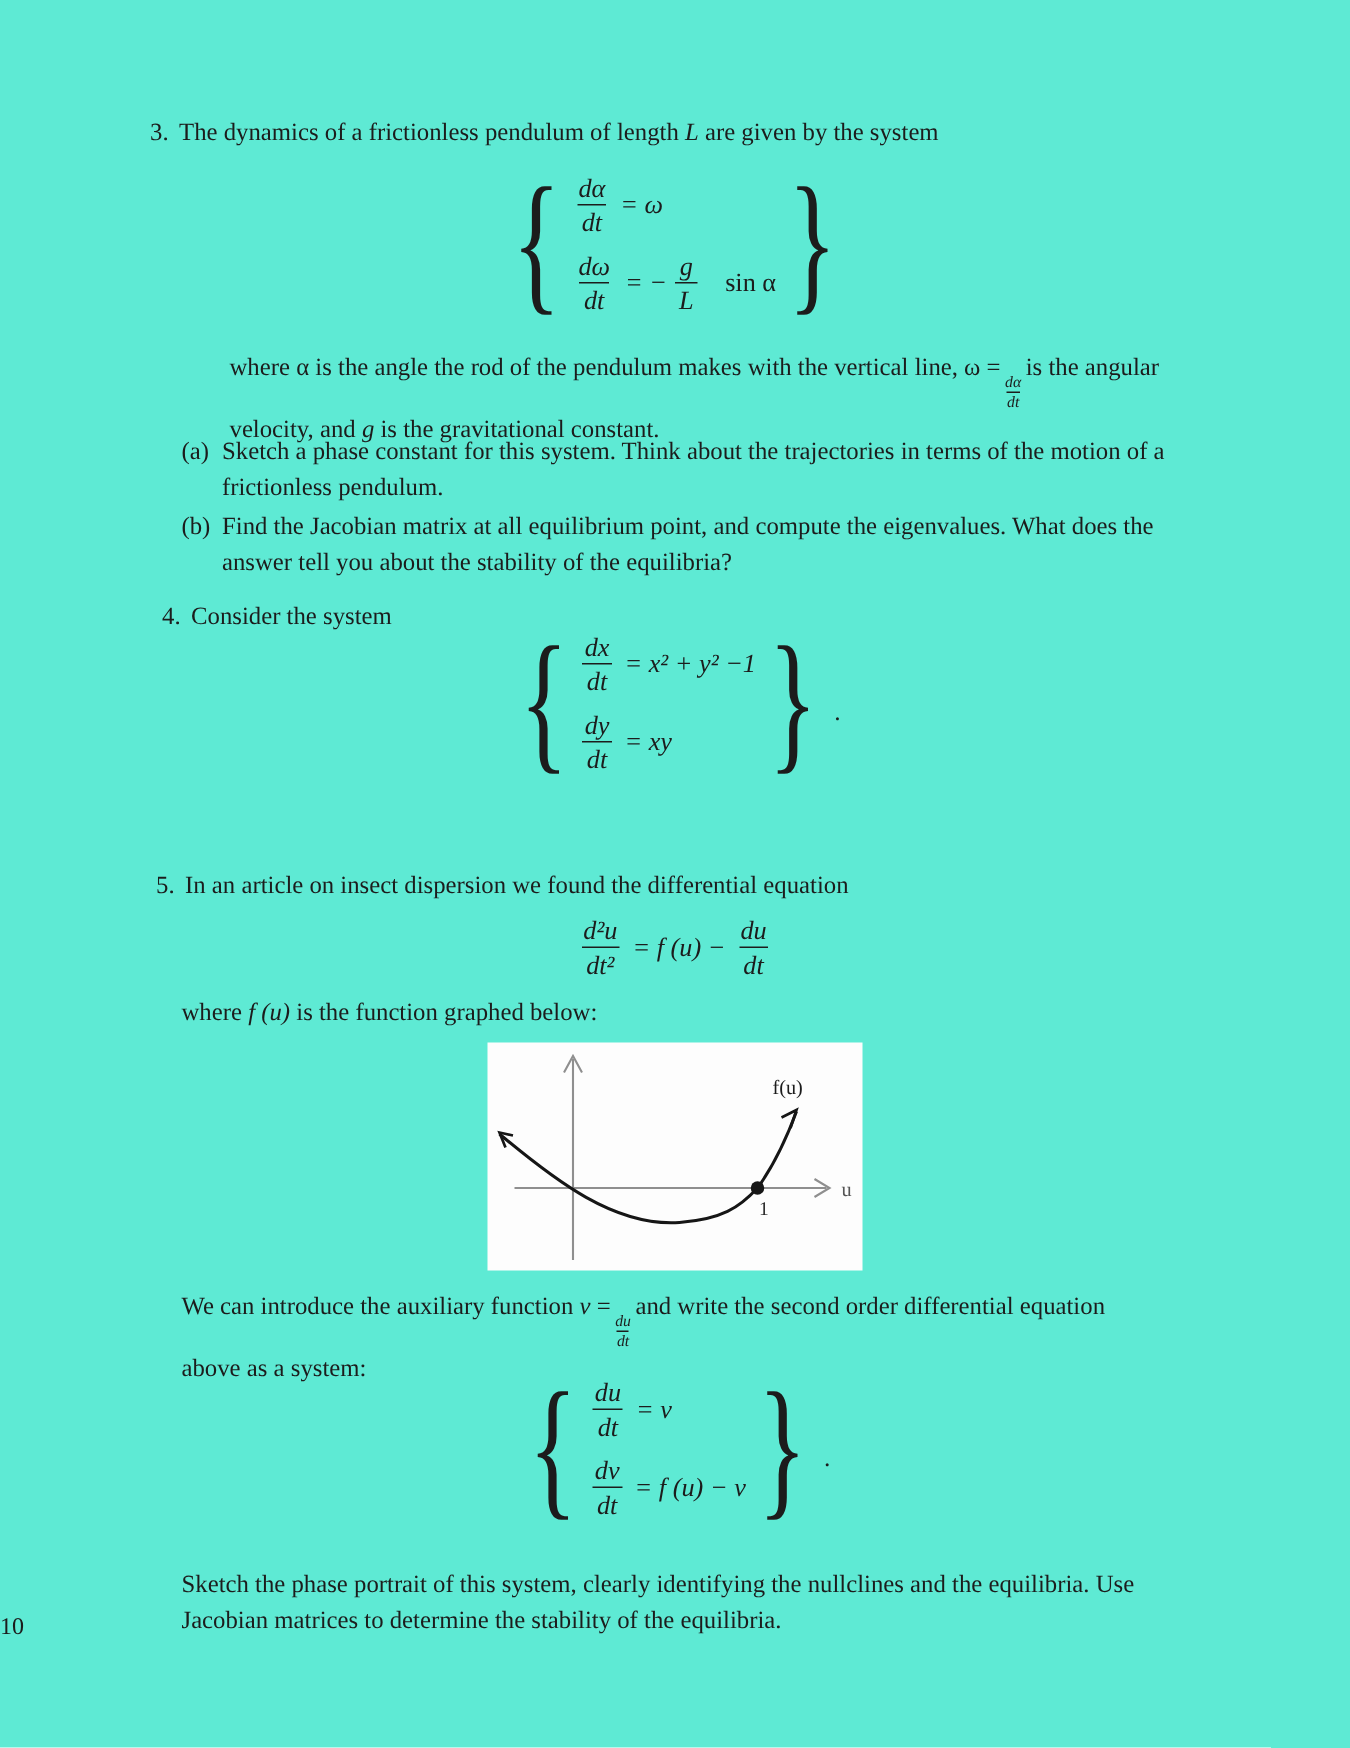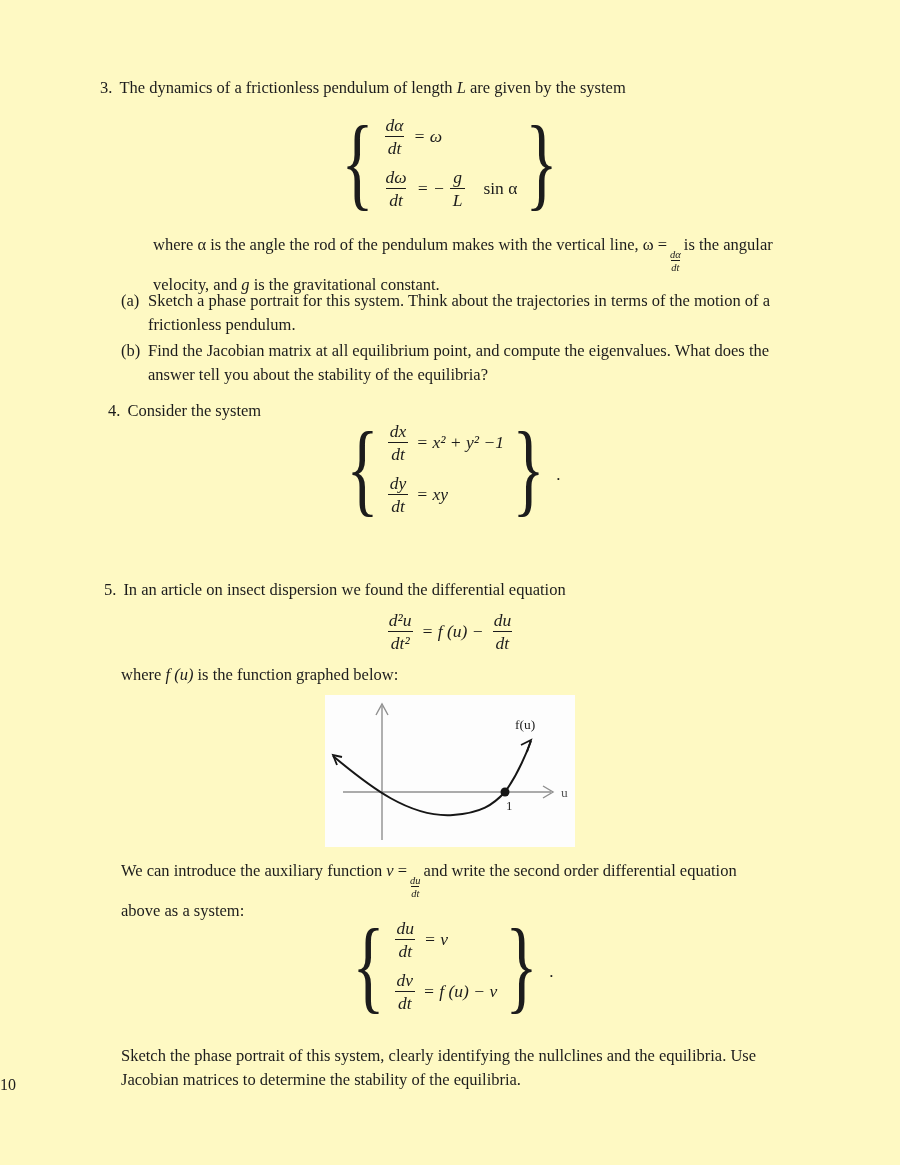--- a/index.html
+++ b/index.html
@@ -1,21 +1,21 @@
 <!DOCTYPE html>
 <html><head>
 <meta charset="utf-8">
 <style>
   html,body { margin:0; padding:0; background:#ffffff; }
   body {
     width:900px; height:1165px; position:relative;
     font-family:"Liberation Serif", serif;
     color:#1c1c1c;
   }
-  .page { position:relative; width:900px; height:1165px; background:#fef9c3; overflow:hidden; }
+  .page { position:relative; width:900px; height:1165px; background:#5eead4; overflow:hidden; }
   .block { position:absolute; font-size:16.5px; line-height:24px; }
   .pnum  { display:inline-block; margin-right:7px; }
   .para  { white-space:nowrap; }
   .item  { display:flex; }
   .ilabel{ width:27px; flex-shrink:0; }
 
   
   .eqwrap { position:absolute; left:0; width:900px; display:flex; justify-content:center; align-items:center; }
   .system { display:flex; flex-direction:column; align-items:flex-start; gap:9px; }
   .eqrow  { display:flex; align-items:center; font-size:17.5px; font-style:italic; line-height:20px; }
@@ -79,21 +79,21 @@
     <span>where α is the angle the rod of the pendulum makes with the vertical line, ω =</span><span class="ifrac">
         <span>dα</span>
         <span class="d">dt</span>
       </span><span>is the angular</span><br>
     <span>velocity, and </span><i>g</i><span> is the gravitational constant.</span>
   </div>
 
   <div class="block item" style="top:289px; left:121px;">
     <span class="ilabel">(a)</span>
     <span class="para">
-      <span>Sketch a phase portrait for this system. Think about the trajectories in terms of the motion of a</span><br>
+      <span>Sketch a phase constant for this system. Think about the trajectories in terms of the motion of a</span><br>
       <span>frictionless pendulum.</span>
     </span>
   </div>
 
   <div class="block item" style="top:339px; left:121px;">
     <span class="ilabel">(b)</span>
     <span class="para">
       <span>Find the Jacobian matrix at all equilibrium point, and compute the eigenvalues. What does the</span><br>
       <span>answer tell you about the stability of the equilibria?</span>
     </span>

